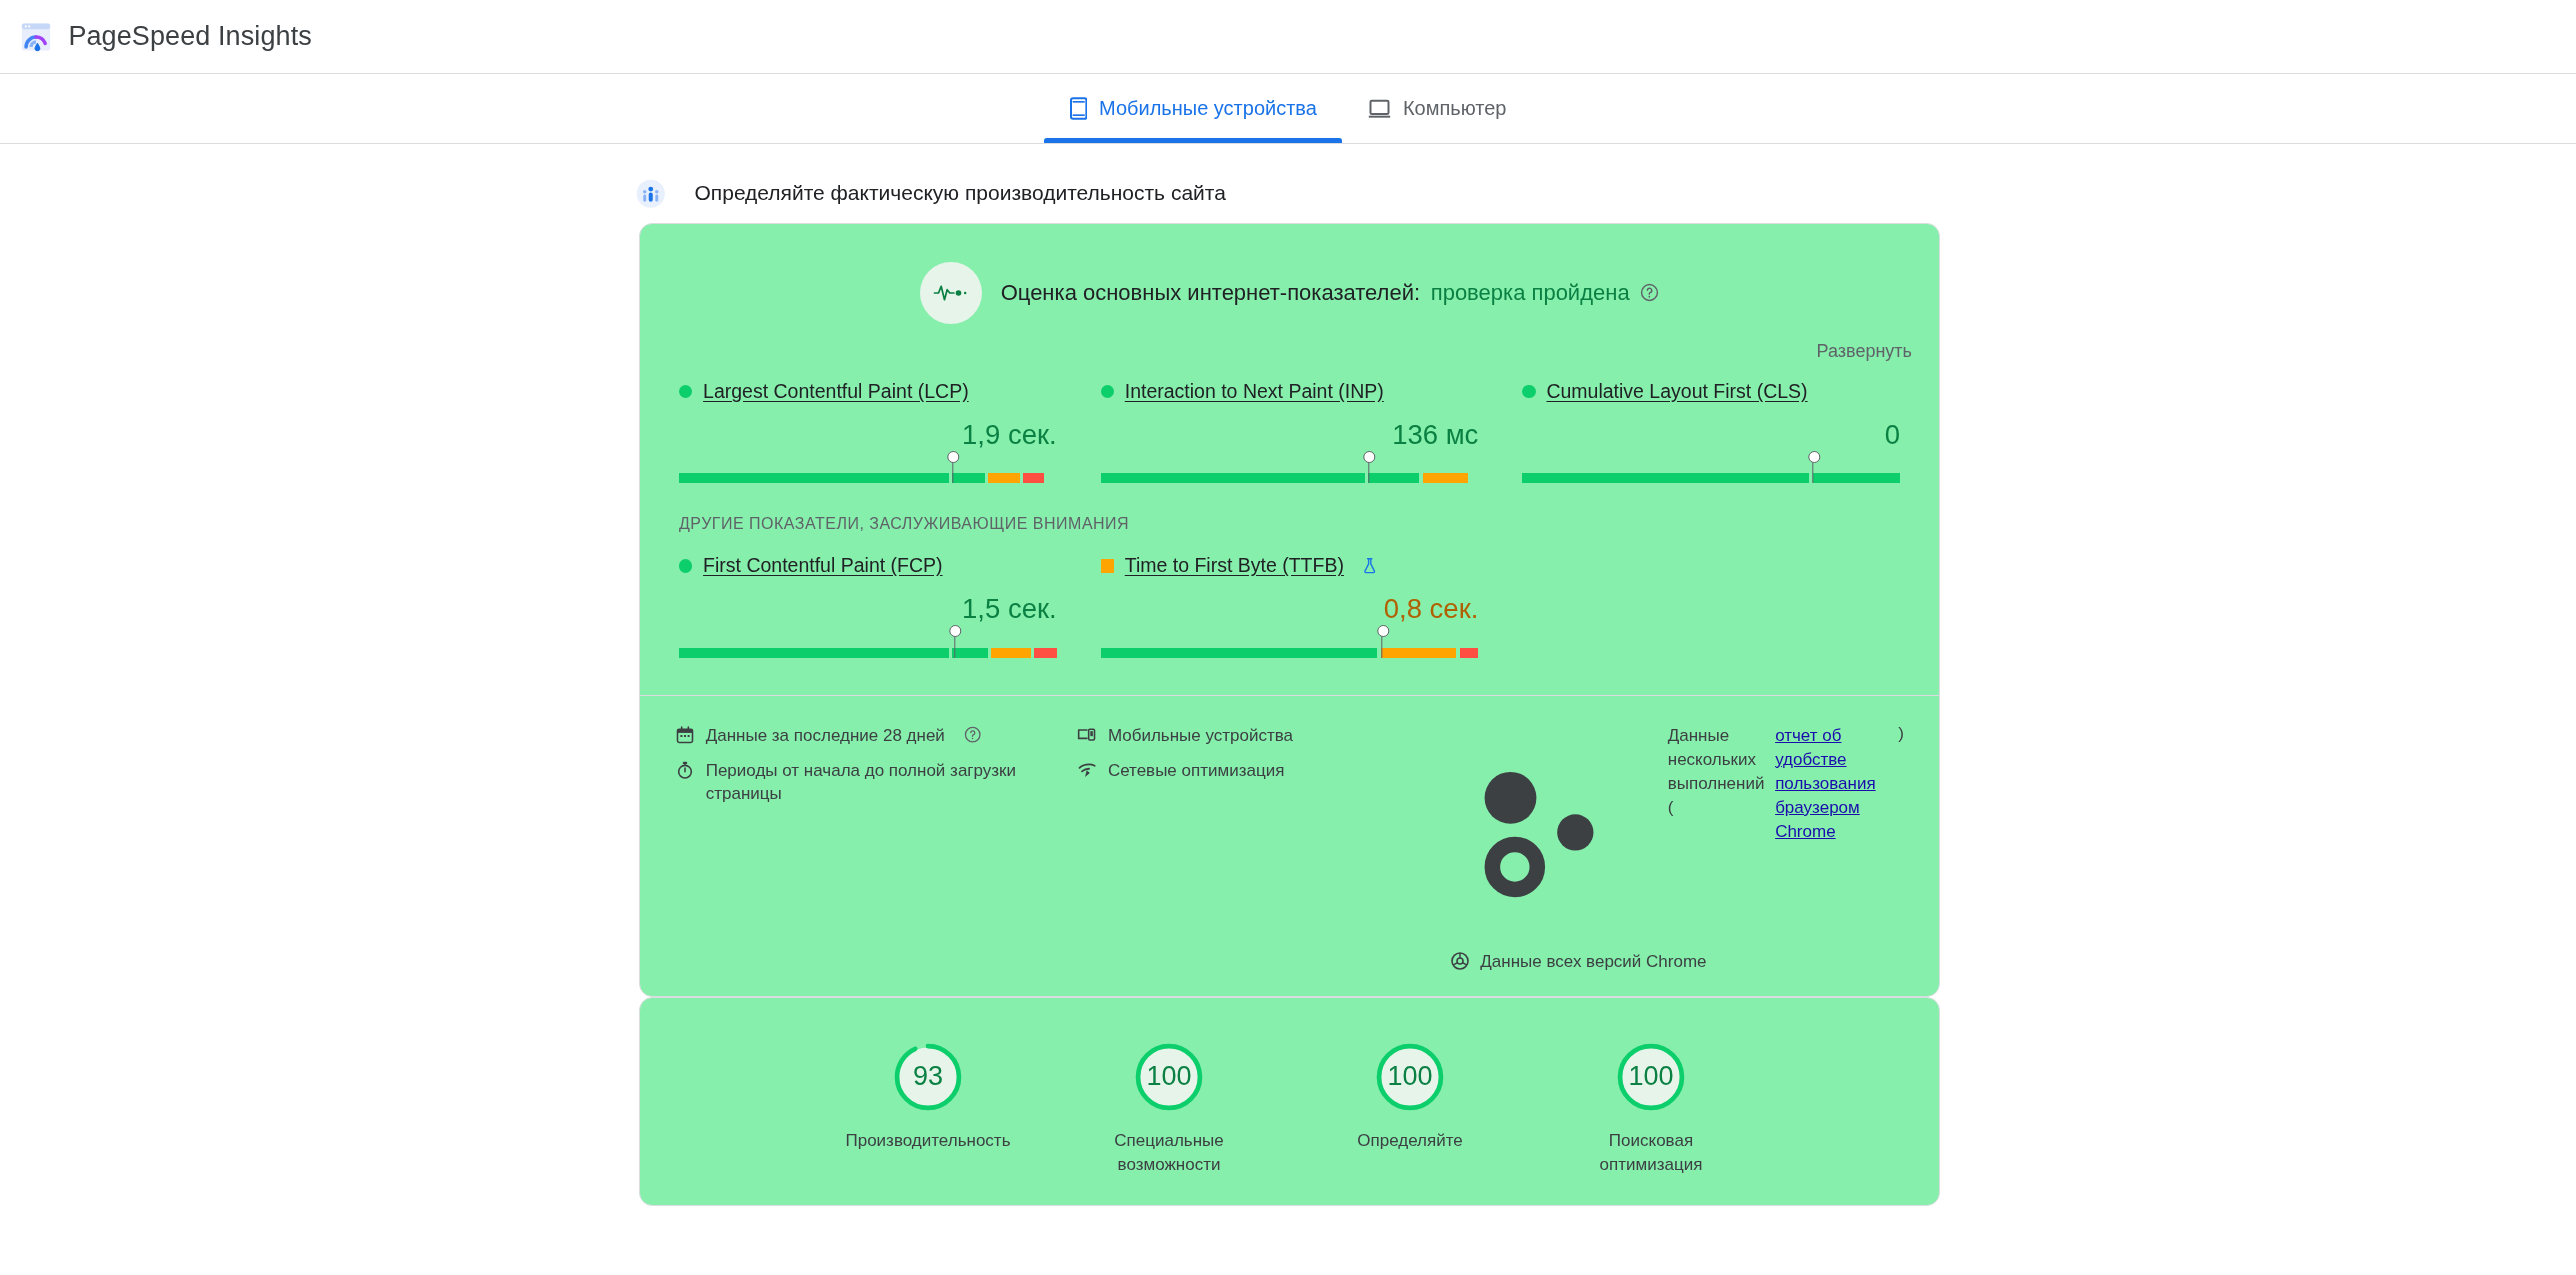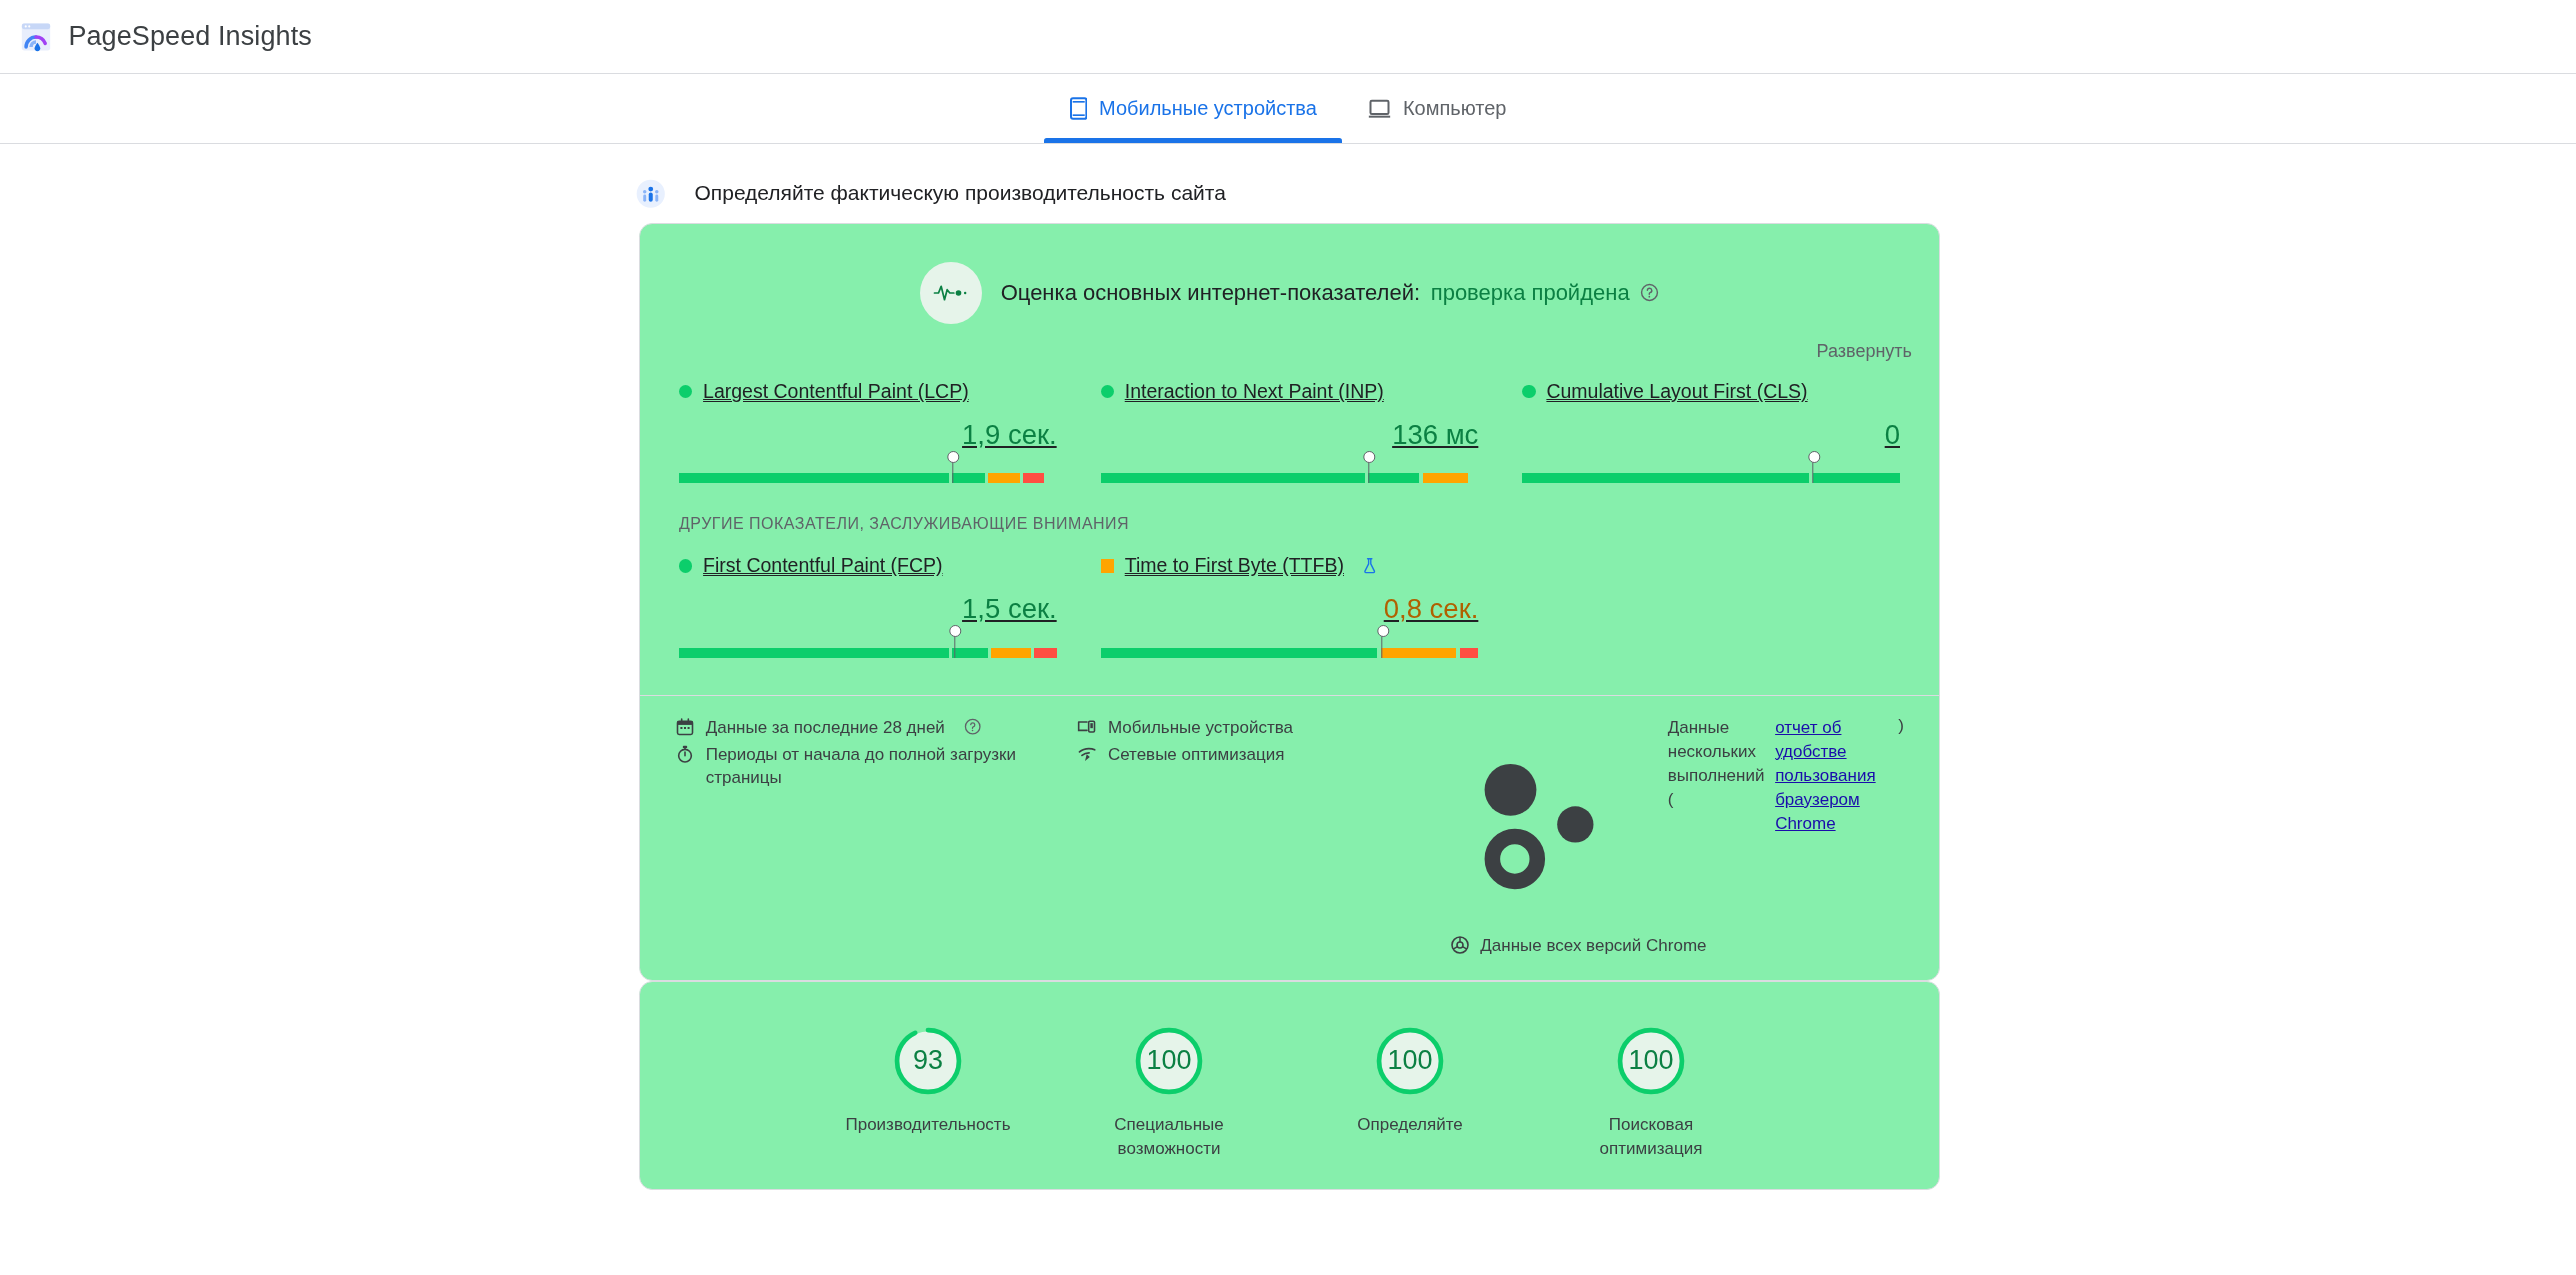--- a/index.html
+++ b/index.html
@@ -82,21 +82,21 @@
 
   .expand-row {
     display: flex; justify-content: flex-end;
     padding: 0 27px 0 0; margin-top: 6.7px;
   }
   .expand-link { font-size: 18px; color: #5f6368; cursor: pointer; }
 
   
   .metrics-grid {
     display: grid; grid-template-columns: repeat(3, 1fr);
-    padding: 17.4px 39px 0 39px; column-gap: 44px; text-decoration: underline;
+    padding: 17.4px 39px 0 39px; column-gap: 44px;
   }
   .metrics-grid.two { grid-template-columns: repeat(3, 1fr); }
 
   .metric { padding-bottom: 4px; }
   .metric-name-row { display: flex; align-items: center; gap: 10.7px; }
   .dot { width: 13.4px; height: 13.4px; border-radius: 50%; flex: none; }
   .sq  { width: 13.4px; height: 13.4px; flex: none; }
   .metric-name {
     font-size: 19.5px; color: #202124;
     text-decoration: underline; text-underline-offset: 3.4px;
@@ -135,21 +135,21 @@
     padding: 24px 39px 4px 39px;
   }
 
   
   .card-divider { height: 0.7px; background: #dadce0; margin-top: 29.5px; }
   .meta-grid {
     display: grid; grid-template-columns: 1.08fr 1fr 1.22fr;
     padding: 20px 35px 23px 35px;
     align-items: start;
   }
-  .meta-col { display: flex; flex-direction: column; gap: 4px; }
+  .meta-col { display: flex; flex-direction: column; gap: 12px; margin-top: 8px; }
   .meta-item { display: flex; align-items: flex-start; gap: 10.7px; font-size: 17px; color: #3c4043; line-height: 1.36; }
   .meta-item .m-ico { width: 20px; height: 20px; flex: none; display:block; margin-top: 1.3px; }
   .meta-item .m-txt { max-width: 376px; }
   .meta-help { width: 17.4px; height: 17.4px; display:block; margin-left: 8px; margin-top: 2px; cursor: pointer; }
   .meta-link { color: #1a0dab; text-decoration: underline; cursor: pointer; }
   .runs-row { display: flex; align-items: flex-start; gap: 10.7px; font-size: 17px; color: #3c4043; }
   .runs-txt { width: 134px; line-height: 1.42; }
   .runs-link { width: 195px; line-height: 1.42; }
   .runs-paren { margin-left: 12px; }
 

